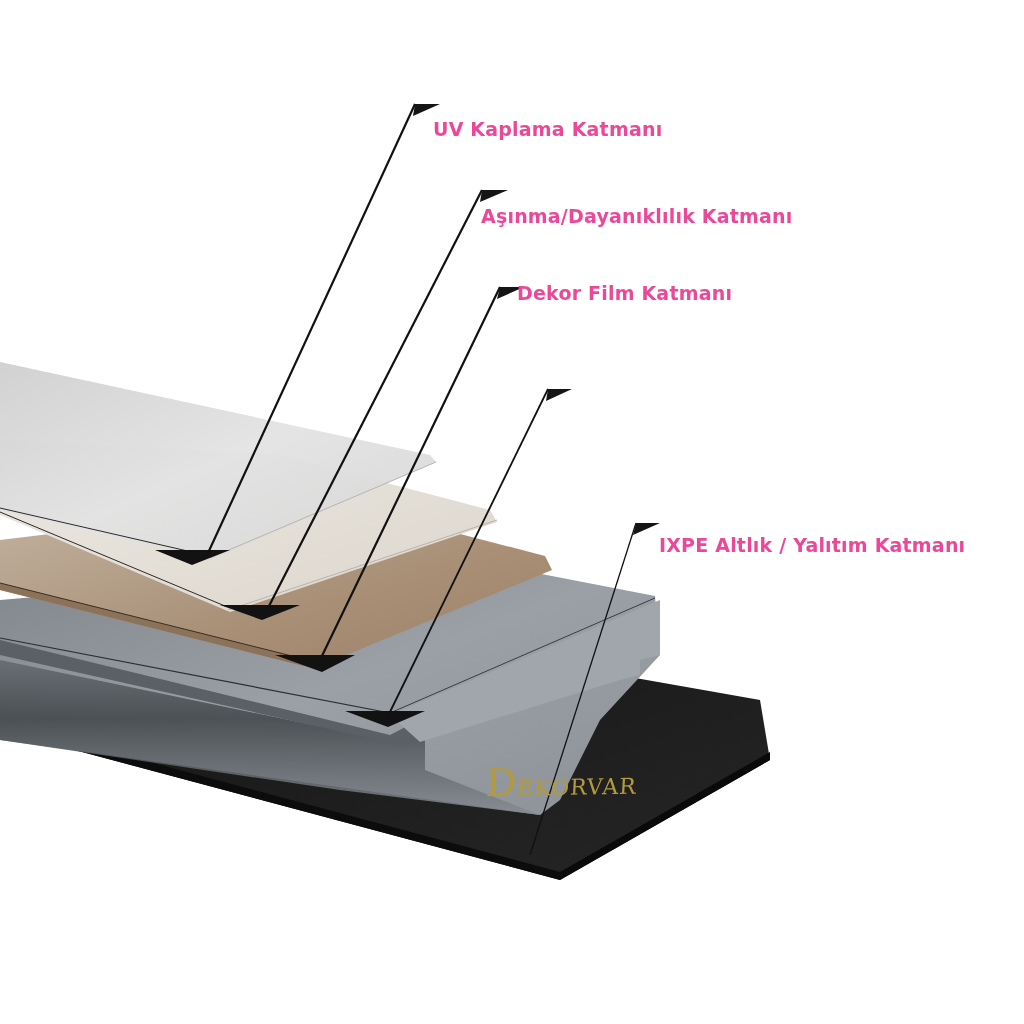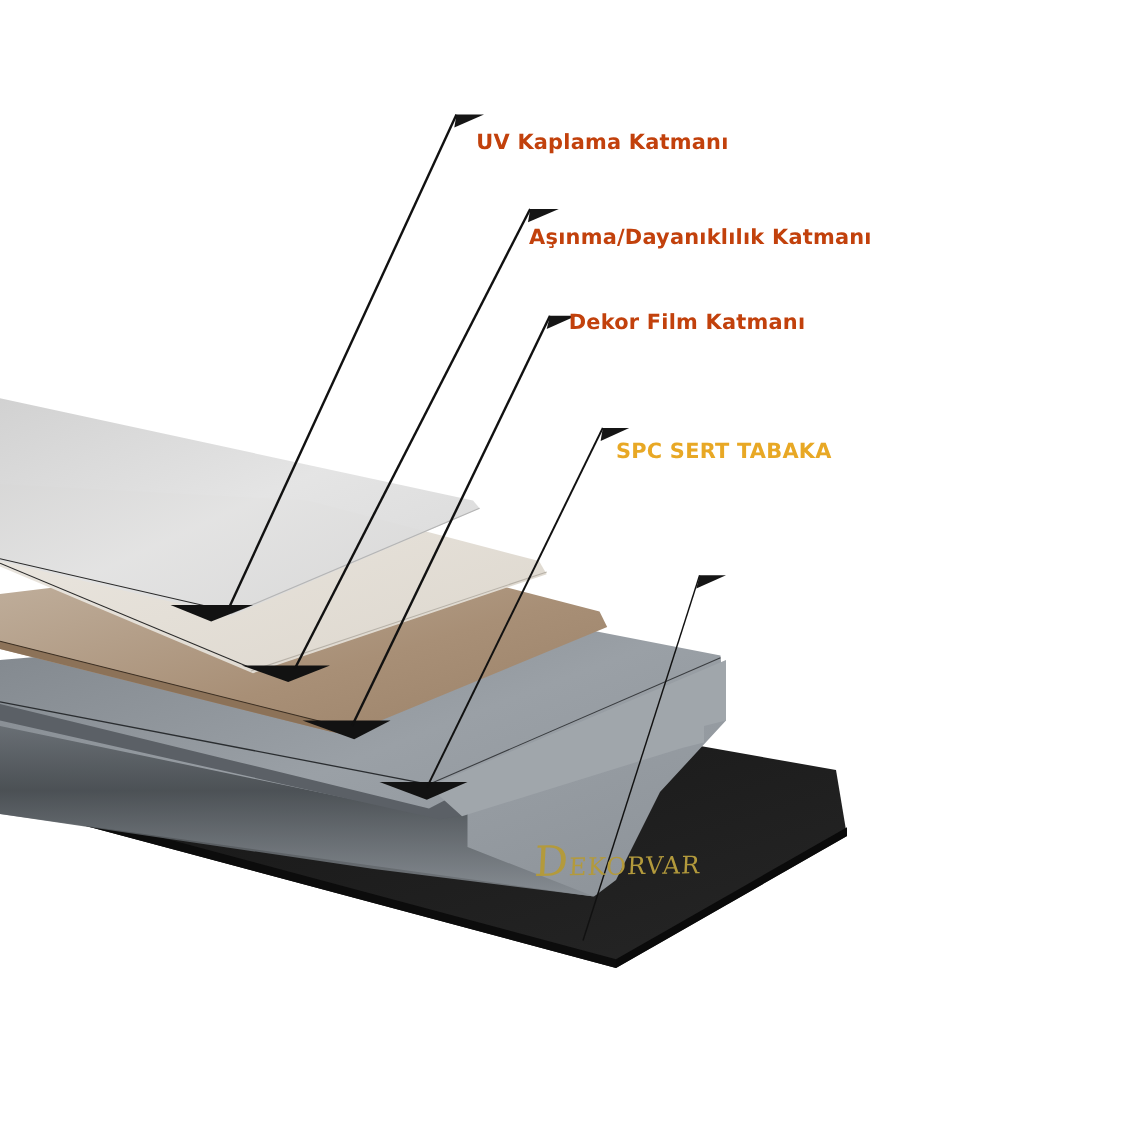--- a/index.html
+++ b/index.html
@@ -1,18 +1,18 @@
 <!DOCTYPE html>
 <html><head>
 <meta charset="utf-8">
 <style>
   html, body { margin:0; padding:0; background:#ffffff; }
   body { width:1024px; height:1024px; position:relative; overflow:hidden; font-family:"DejaVu Sans", sans-serif; }
   #stage { position:absolute; left:0; top:0; width:1024px; height:1024px; }
-  .label { position:absolute; font-family:"DejaVu Sans", sans-serif; font-weight:bold; font-size:19px; color:#c2410c; white-space:nowrap; letter-spacing:0.2px; }
+  .label { position:absolute; font-family:"DejaVu Sans", sans-serif; font-weight:bold; font-size:19px; color:#ec4899; white-space:nowrap; letter-spacing:0.2px; }
   .label.accent { color:#e8a825; }
   .logo { position:absolute; left:486px; top:760px; font-family:"DejaVu Serif", serif; color:#b39a3c; font-size:22px; letter-spacing:1px; transform:skewX(-4deg) rotate(-1deg); }
   .logo .big { font-size:38px; font-weight:normal; }
 </style>
 </head>
 <body>
 
 <div id="stage">
   <svg width="1024" height="1024" viewBox="0 0 1024 1024" xmlns="http://www.w3.org/2000/svg">
     <defs>
@@ -101,19 +101,19 @@
       <polygon points="500,287 524,287 497,299"></polygon>
       <polygon points="548,389 572,389 546,401"></polygon>
       <polygon points="636,523 660,523 633,535"></polygon>
     </g>
   </svg>
 
   
   <div class="label" style="left:433px; top:118px;">UV Kaplama Katmanı</div>
   <div class="label" style="left:481px; top:205px;text-align:center;">Aşınma/Dayanıklılık Katmanı</div>
   <div class="label" style="left:517px; top:282px;">Dekor Film Katmanı</div>
-  <div class="label accent" style="left:560px; top:399px;">SPC SERT TABAKA</div>
+  <div class="label" style="left:659px; top:534px;">IXPE Altlık / Yalıtım Katmanı</div>
 
   
   <div class="logo">
     <span class="big">D</span><span>EKORVAR</span>
   </div>
 </div>
 
 </body></html>

